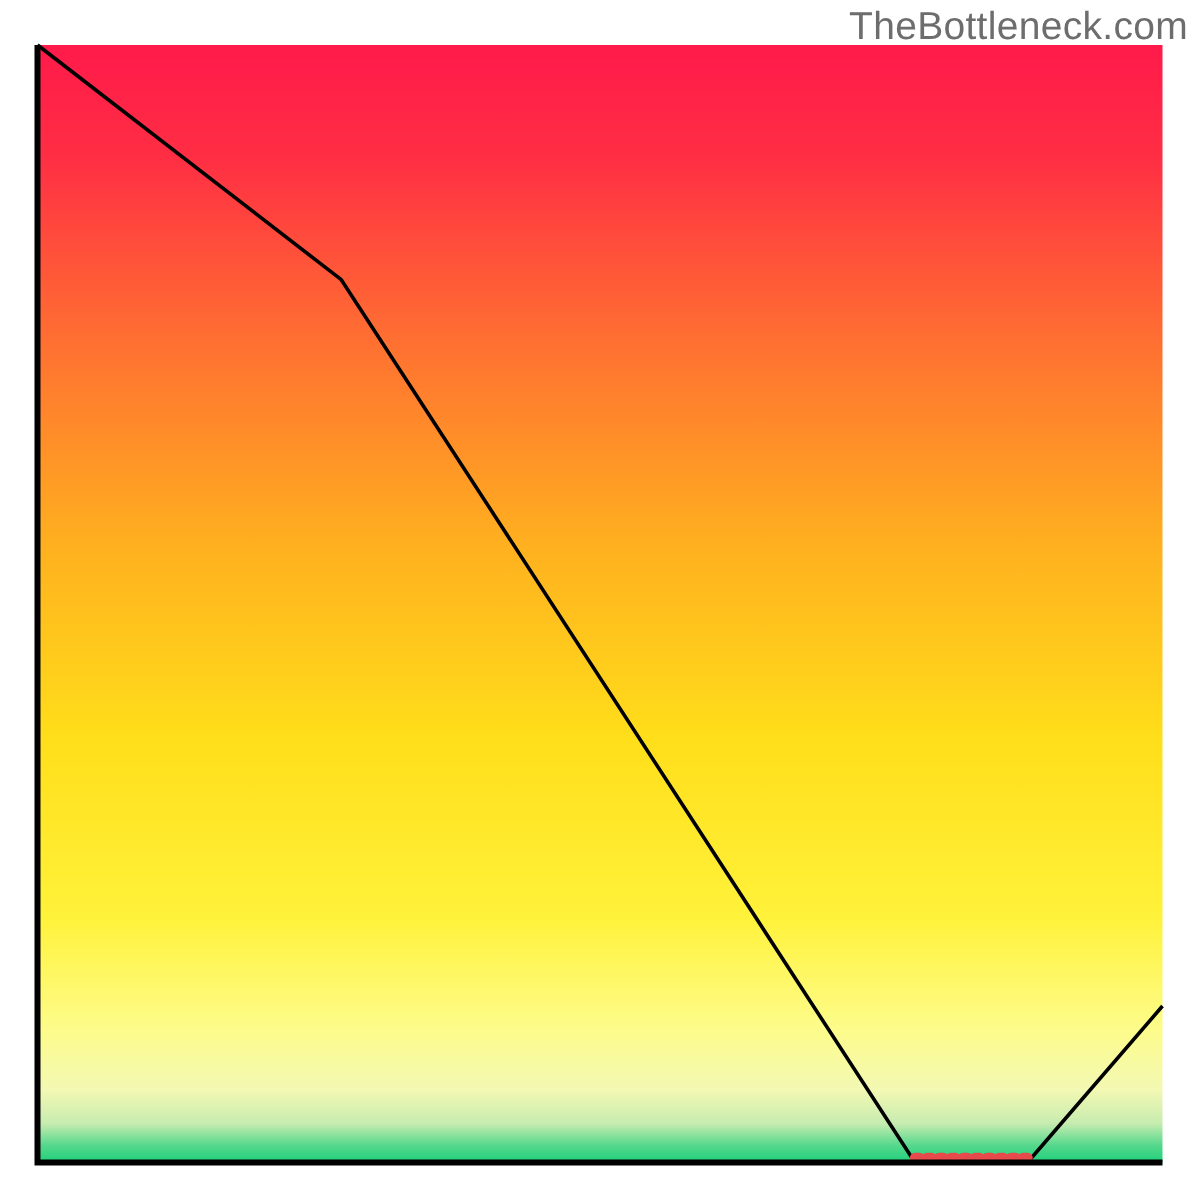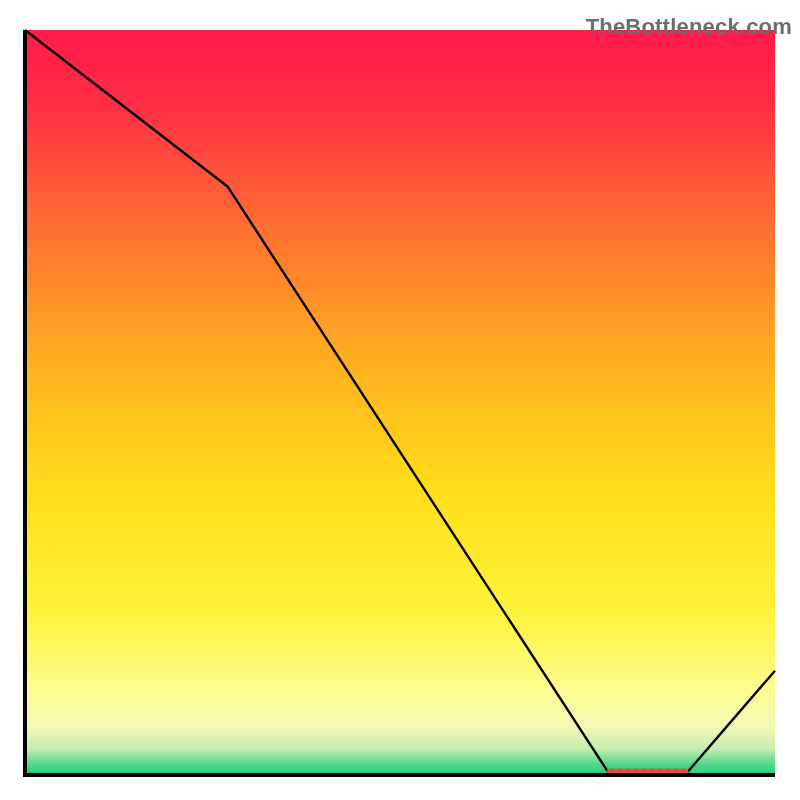--- a/index.html
+++ b/index.html
@@ -10,24 +10,24 @@
     background: #fff;
     font-family: -apple-system, BlinkMacSystemFont, "Segoe UI", Helvetica, Arial, sans-serif;
   }
   .wrap {
     position: relative;
     width: 800px;
     height: 800px;
   }
   .watermark {
     position: absolute;
-    top: 14px;
+    top: 2px;
     right: 8px;
-    font-size: 22px;
-    font-weight: 700;
+    font-size: 26px;
+    font-weight: 400;
     color: #6d6d6d;
     letter-spacing: 0.2px;
   }
   svg {
     display: block;
   }
 </style>
 </head>
 <body>
 <div class="wrap">

